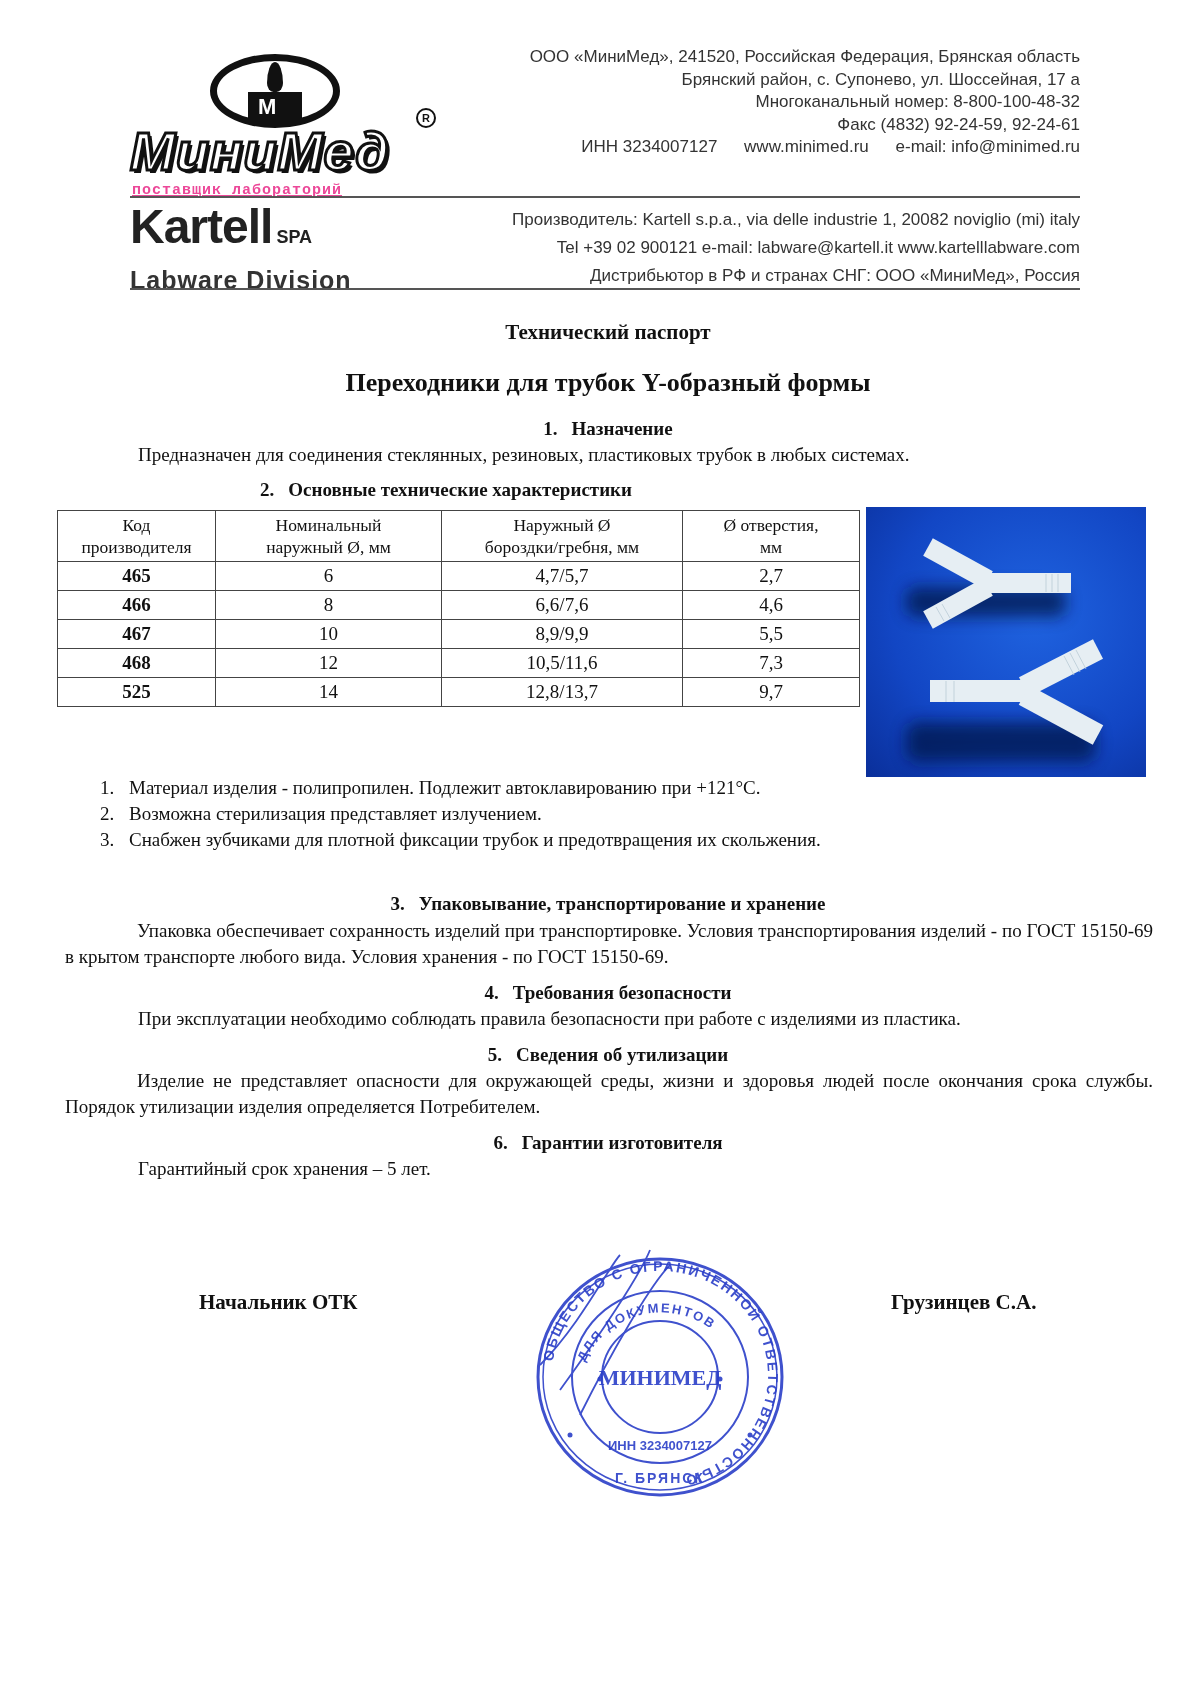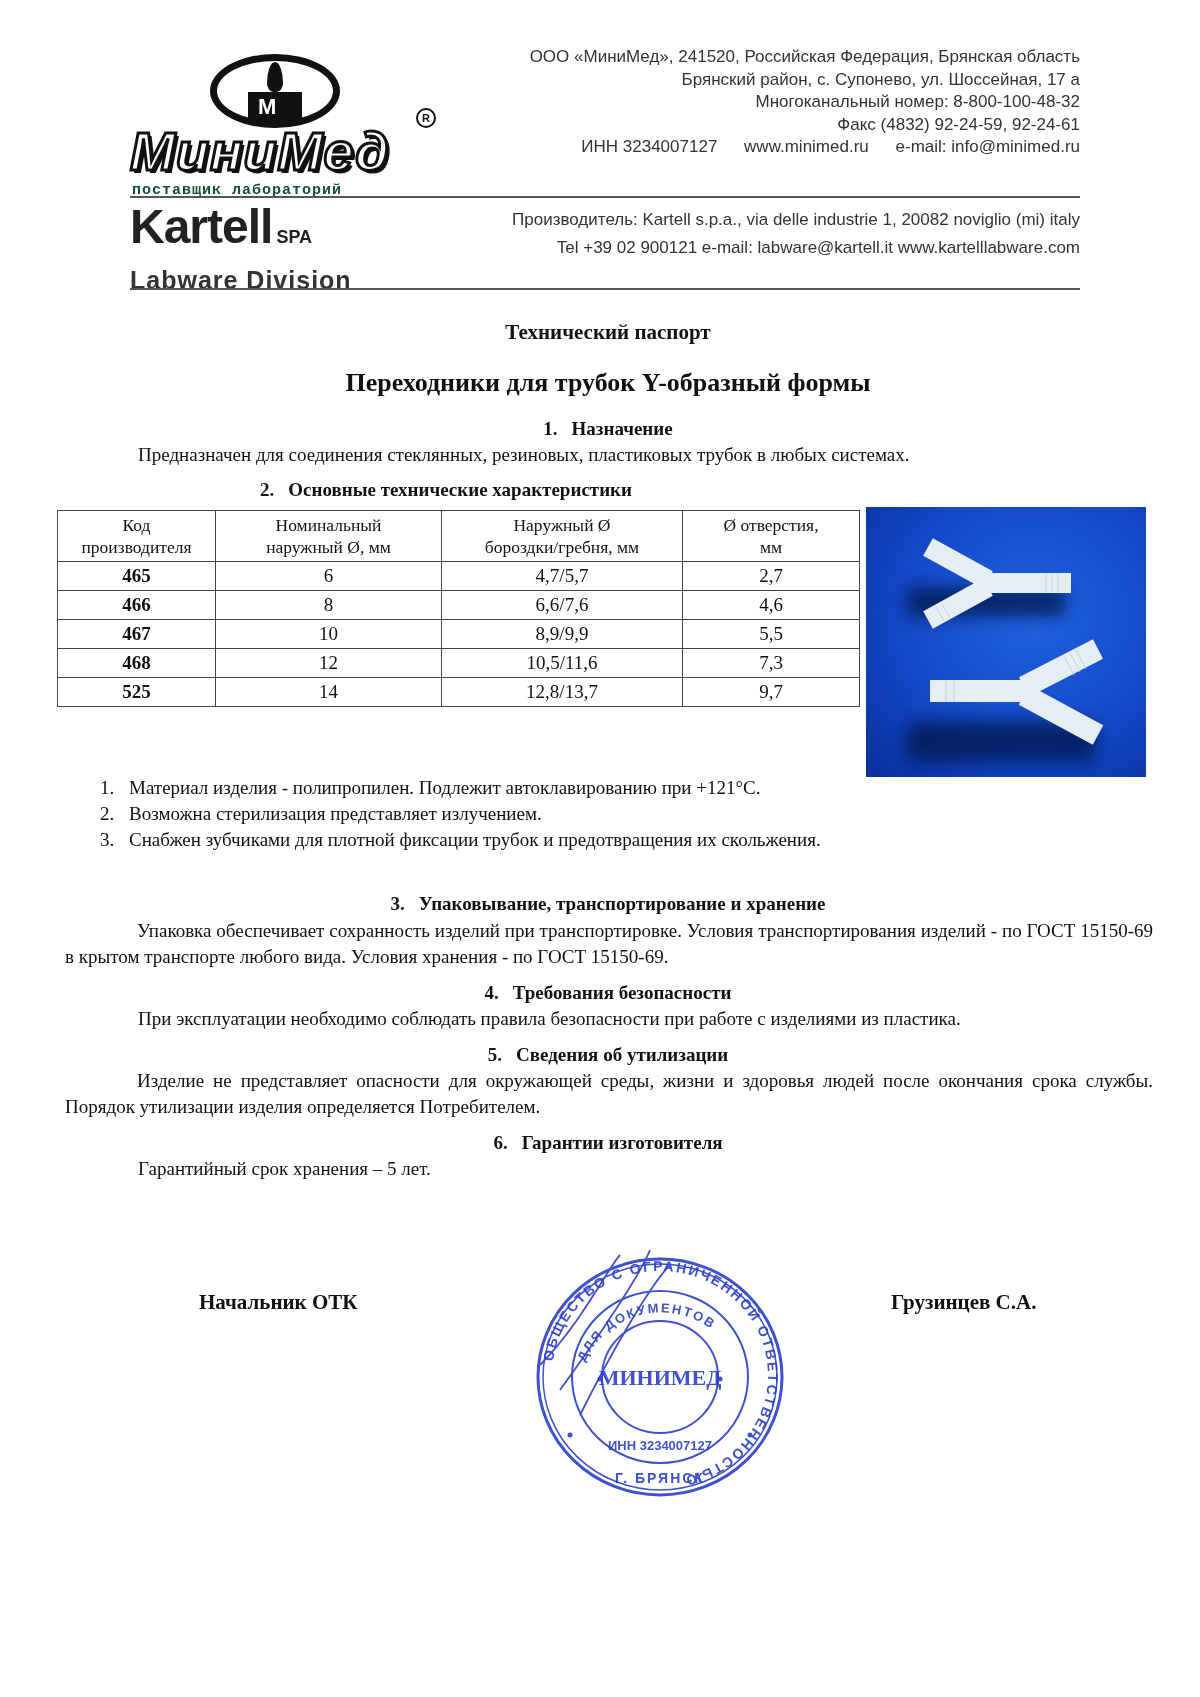--- a/index.html
+++ b/index.html
@@ -9,21 +9,21 @@
 
   
   .logo-mm { position: absolute; left: 130px; top: 48px; width: 300px; height: 150px; }
   .mm-oval { position: absolute; left: 80px; top: 6px; width: 130px; height: 74px; border: 7px solid #111; border-radius: 50%; box-sizing: border-box; background: #fff; }
   .mm-flame { position: absolute; left: 137px; top: 14px; width: 16px; height: 30px; background: #111; border-radius: 50% 50% 40% 40% / 70% 70% 30% 30%; }
   .mm-base { position: absolute; left: 118px; top: 44px; width: 54px; height: 30px; background: #111; }
   .mm-m { position: absolute; left: 128px; top: 46px; font: bold 22px "Liberation Sans", sans-serif; color: #fff; }
   .mm-word { position: absolute; left: 0; top: 76px; font: 900 54px "Liberation Sans", sans-serif; color: #fff; letter-spacing: 1px;
              -webkit-text-stroke: 3px #111; text-shadow: 3px 3px 0 #111; line-height: 54px; font-style: italic; }
   .mm-reg { position: absolute; left: 286px; top: 60px; width: 16px; height: 16px; border: 2px solid #111; border-radius: 50%; font: bold 11px "Liberation Sans", sans-serif; text-align: center; line-height: 16px; }
-  .mm-tag { position: absolute; left: 2px; top: 134px; font: bold 15px "Liberation Mono", monospace; letter-spacing: 1px; color: #14532d; white-space: nowrap; }
+  .mm-tag { position: absolute; left: 2px; top: 134px; font: bold 15px "Liberation Mono", monospace; letter-spacing: 1px; color: #ec4899; white-space: nowrap; text-decoration: underline; }
 
   .hdr-right { position: absolute; right: 120px; top: 46px; text-align: right; font-size: 17px; line-height: 22.5px; color: #333; white-space: nowrap; }
   .hdr-right .inn span { margin-left: 22px; }
 
   .rule { position: absolute; left: 130px; width: 950px; height: 2px; background: #555; }
 
   .kartell { position: absolute; left: 130px; top: 202px; }
   .kartell .k1 { font: bold 48px "Liberation Sans", sans-serif; color: #222; letter-spacing: -1px; line-height: 50px; }
   .kartell .k1 small { font-size: 18px; letter-spacing: 0; margin-left: 4px; }
   .kartell .k2 { font: bold 25px "Liberation Sans", sans-serif; color: #333; letter-spacing: 1px; margin-top: 4px; }
@@ -84,20 +84,21 @@
 <div class="rule" style="top:196px;"></div>
 
 <div class="kartell">
   <div class="k1"><span>Kartell</span><small>SPA</small></div>
   <div class="k2">Labware  Division</div>
 </div>
 
 <div class="hdr-right2 sans">
   <div>Производитель: Kartell s.p.a., via delle industrie 1, 20082 noviglio (mi) italy</div>
   <div>Tel +39 02 900121  e-mail: labware@kartell.it   www.kartelllabware.com</div>
+  <div>Дистрибьютор в РФ и странах СНГ: ООО «МиниМед», Россия</div>
 </div>
 
 <div class="rule" style="top:288px;"></div>
 
 <div class="center serif h-doc">Технический паспорт</div>
 <div class="center serif h-title">Переходники для трубок Y-образный формы</div>
 
 <div class="center serif sec-h" style="top:418px;">
   <span class="num">1.</span><span>Назначение</span>
 </div>

